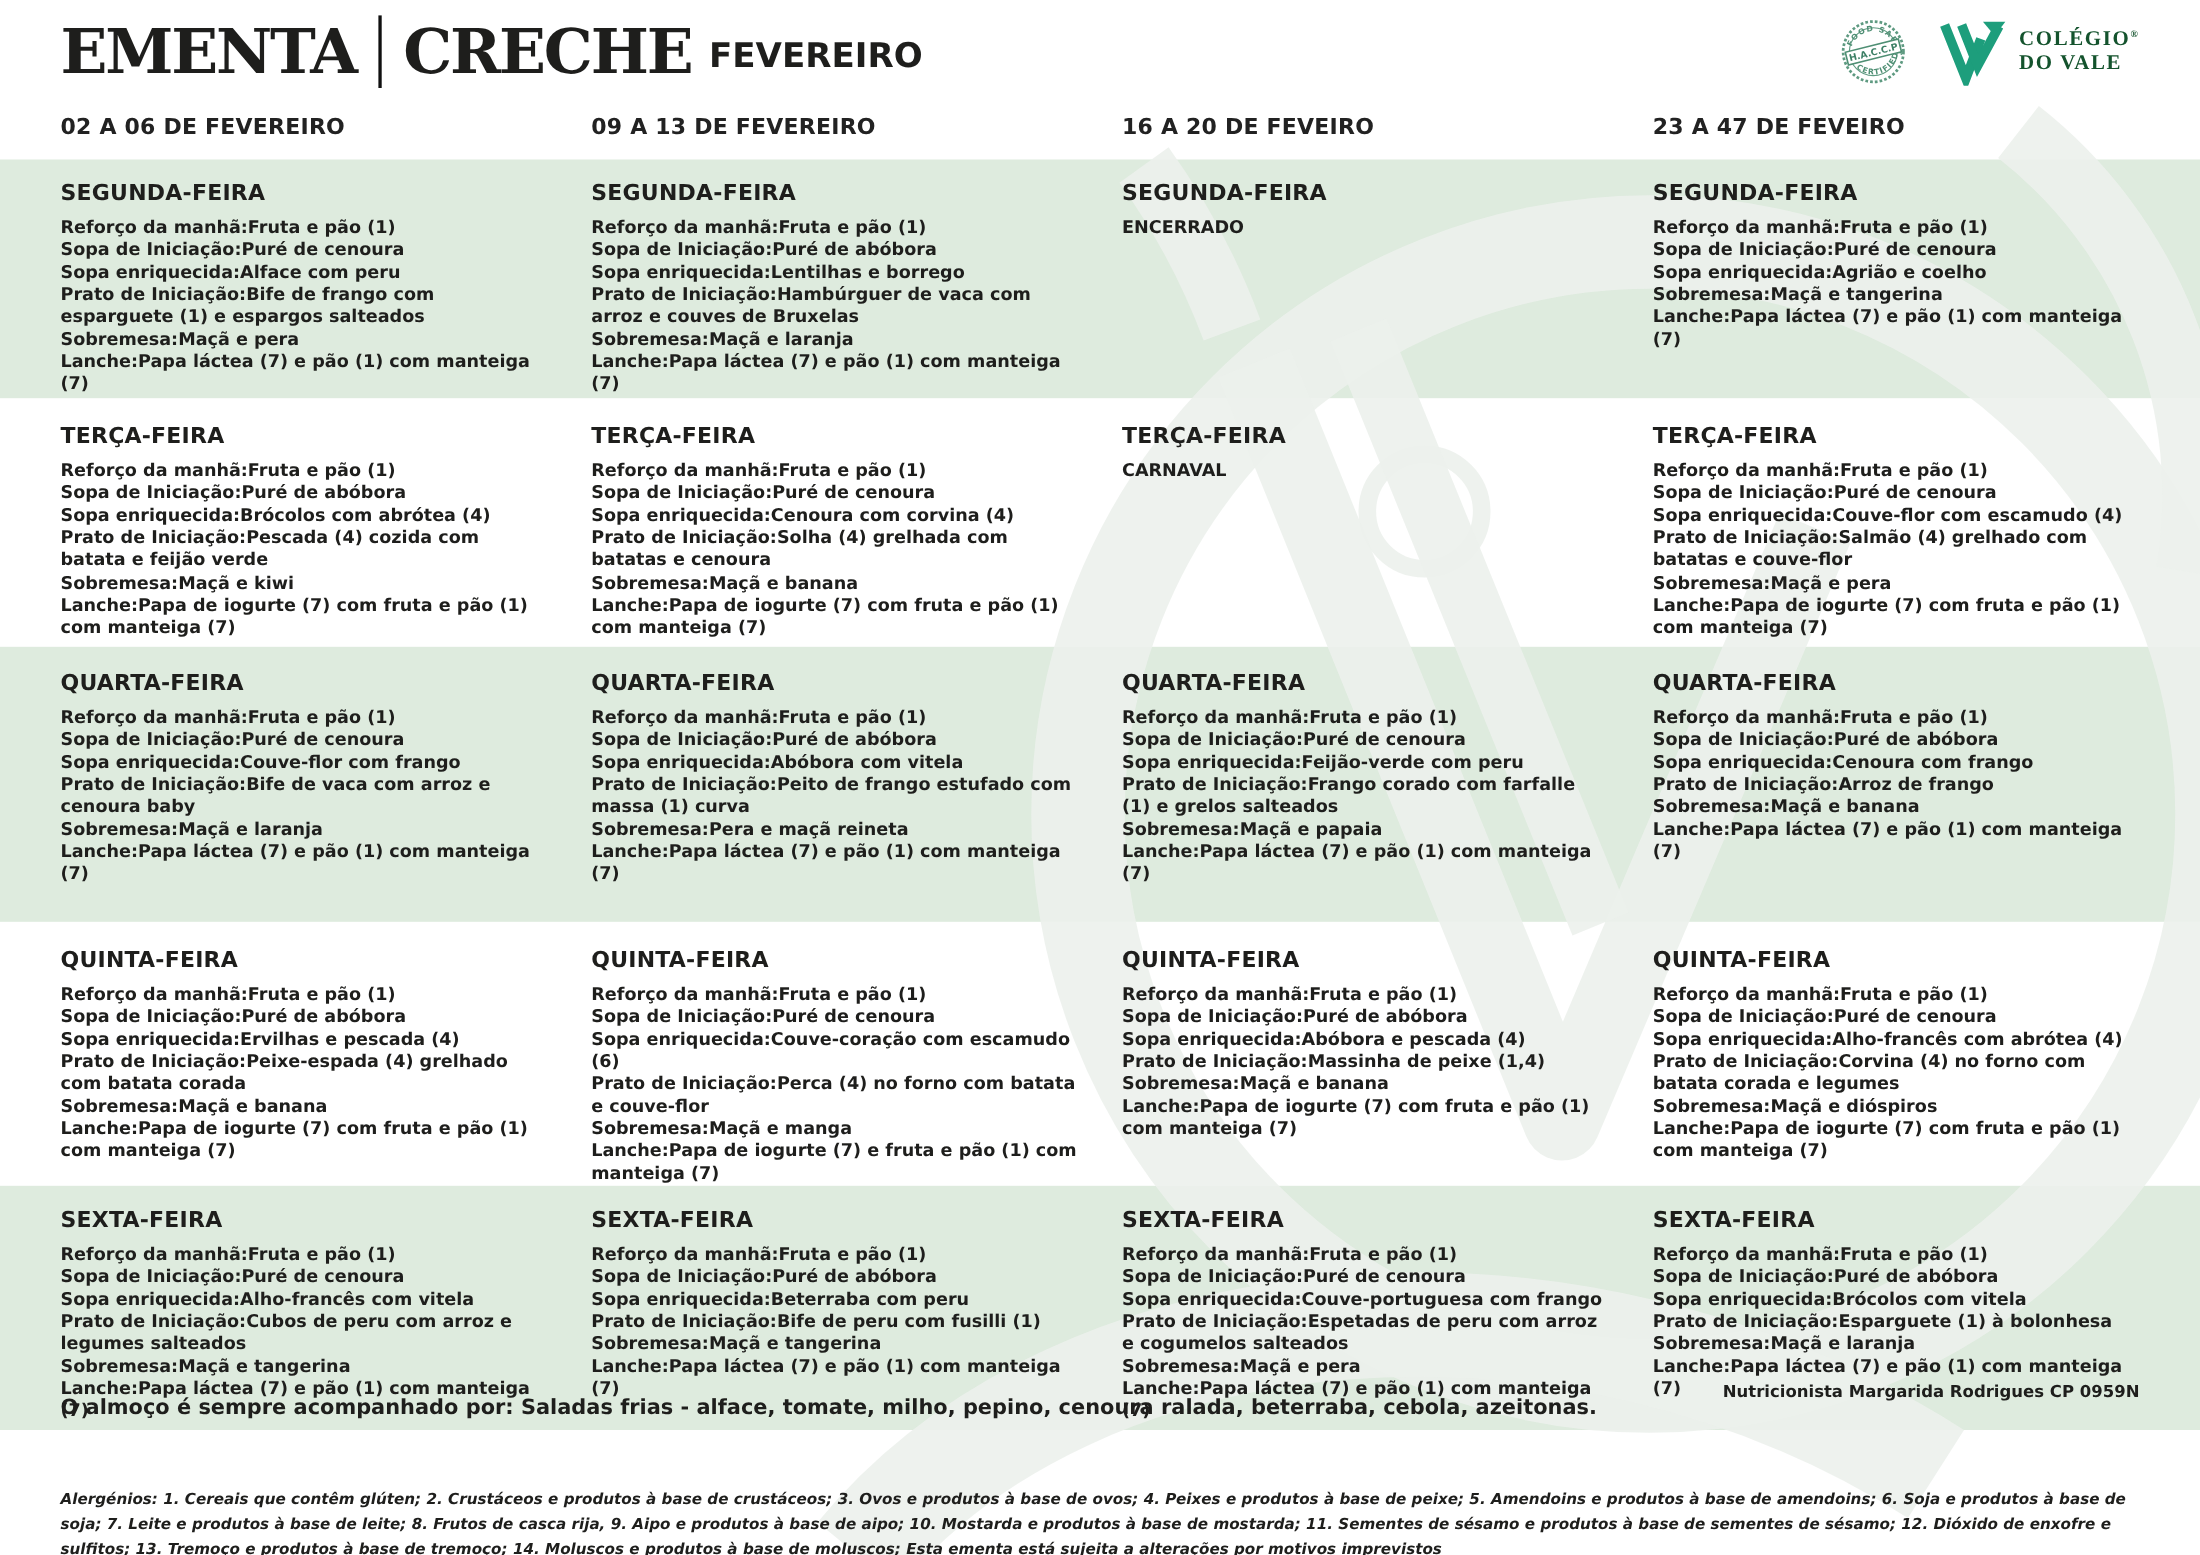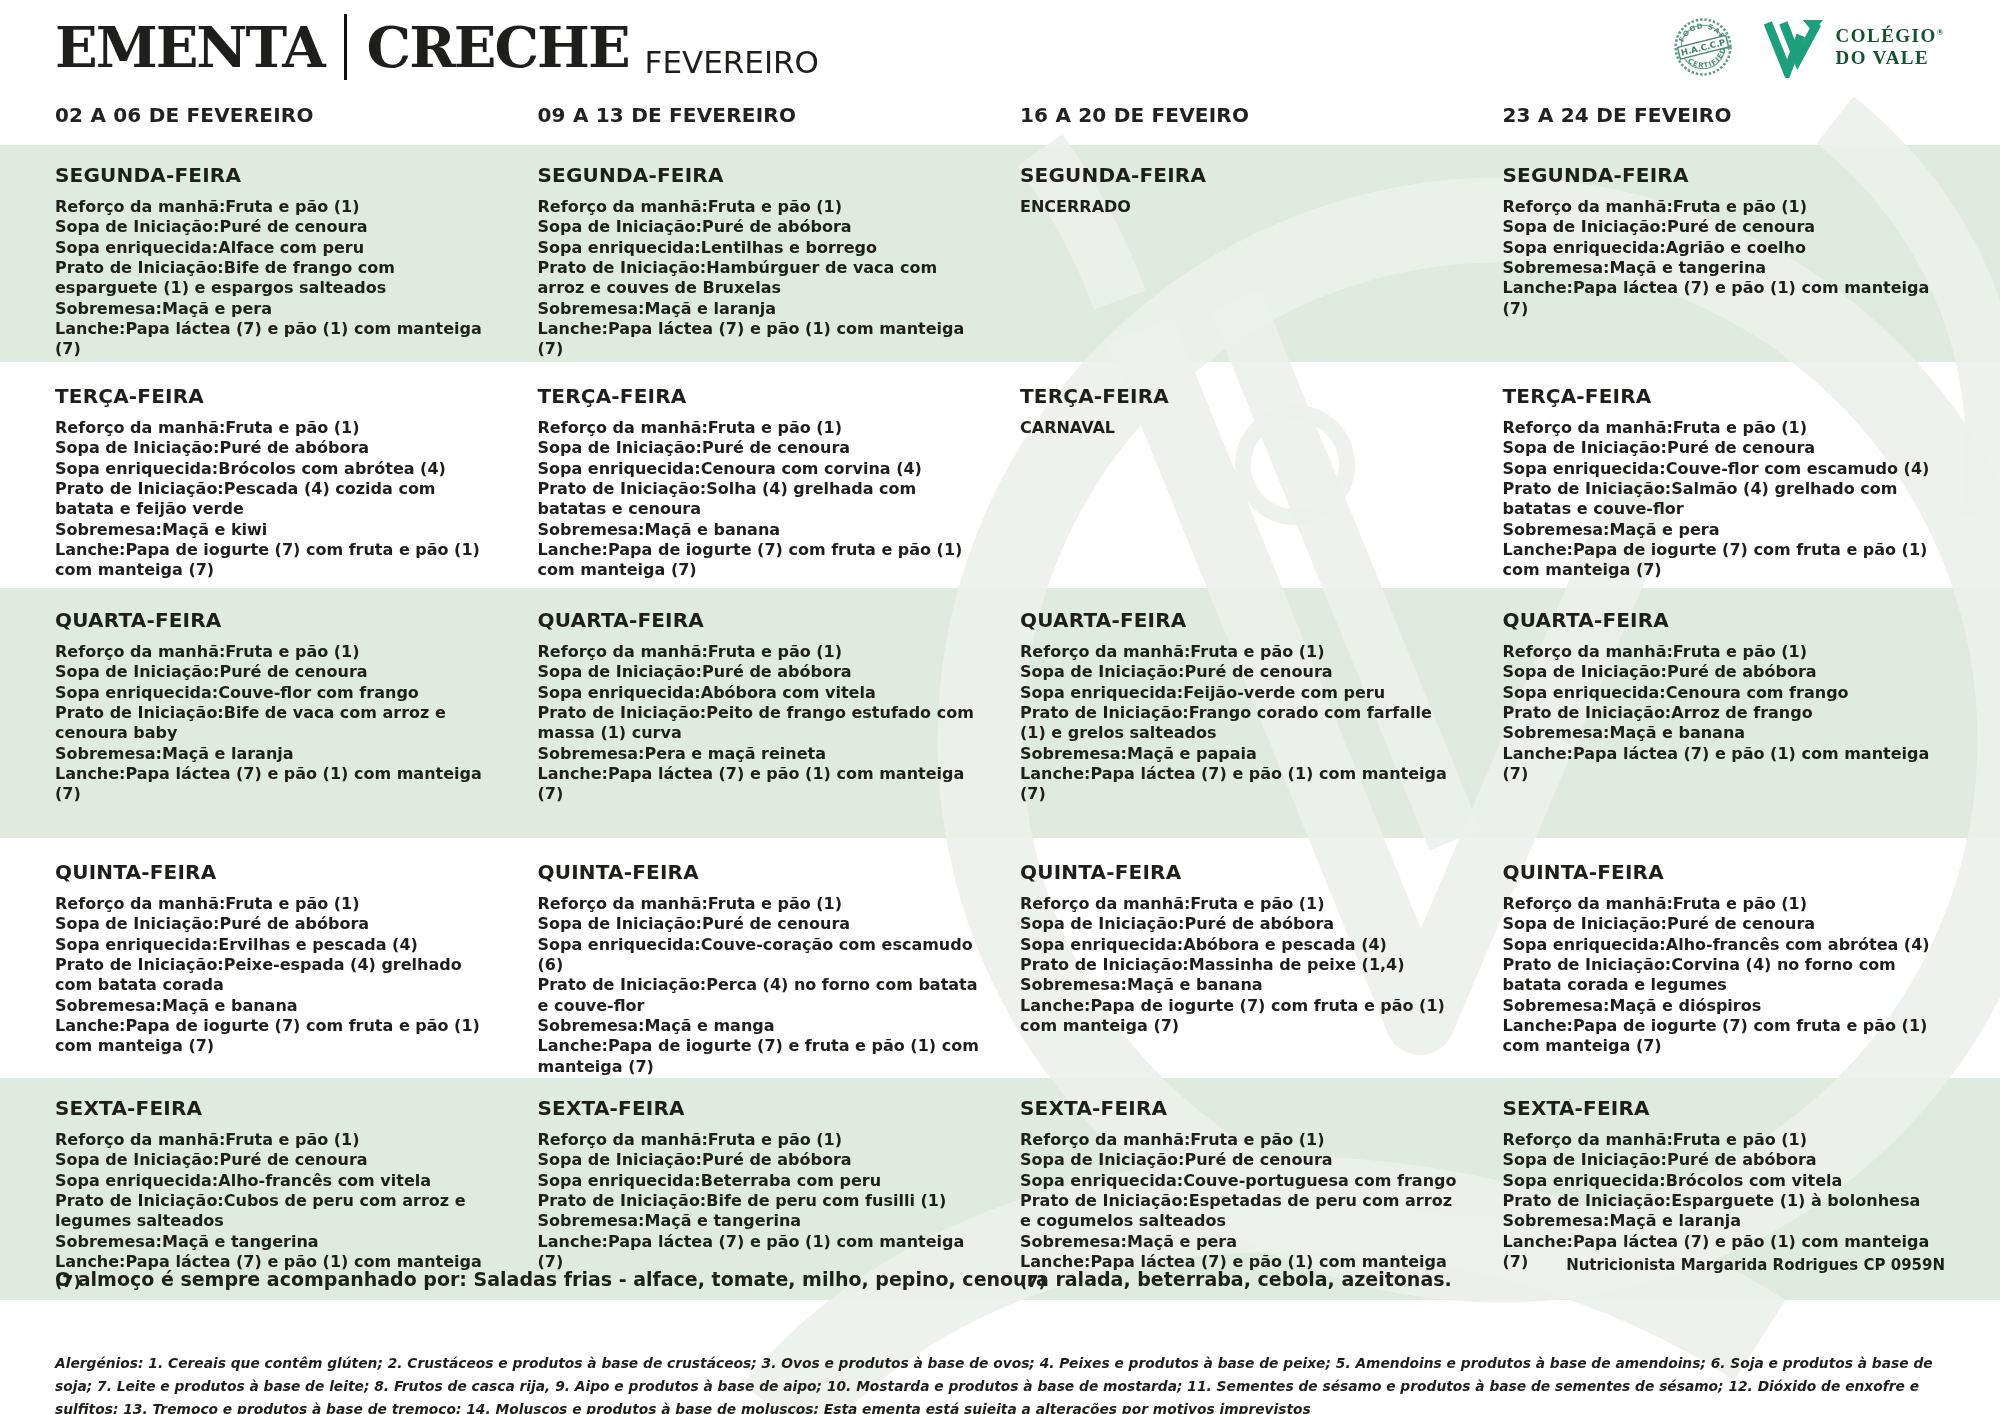--- a/index.html
+++ b/index.html
@@ -15,21 +15,21 @@
   #band-3{top:1078px;height:222px;}
   
   #watermark{position:absolute;top:0;left:0;z-index:1;pointer-events:none;}
   
   .content{position:absolute;top:0;left:0;width:2000px;height:1258px;z-index:2;}
   
   .header{position:absolute;top:14px;left:55px;display:flex;align-items:center;}
   .title-main{font-family:"DejaVu Serif","Liberation Serif",serif;font-weight:bold;
     font-size:56px;letter-spacing:-2px;line-height:1;}
   .title-divider{display:inline-block;width:3px;height:66px;background:#101010;margin:0 20px;}
-  .month{font-weight:normal;font-size:31px;margin-left:16px;align-self:flex-end;margin-bottom:0;letter-spacing:0;}
+  .month{font-weight:bold;font-size:31px;margin-left:16px;align-self:flex-end;margin-bottom:11px;letter-spacing:0;}
   .logos{position:absolute;top:16px;right:55px;display:flex;align-items:center;gap:28px;}
   .school-logo{display:flex;align-items:center;gap:10px;}
   .school-name{font-family:Liberation Serif, serif;font-weight:bold;
     font-size:19px;letter-spacing:1.5px;color:#14532d;line-height:1.15;}
   .school-name sup{font-size:9px;}
   
   .date-row{position:absolute;top:103px;left:55px;right:55px;display:grid;
     grid-template-columns:repeat(4,1fr);gap:40px;}
   .week-range{font-size:20px;font-weight:bold;letter-spacing:.2px;color:#222;}
   
@@ -109,21 +109,21 @@
         <span>COLÉGIO</span><sup>®</sup><br>
         <span>DO VALE</span>
       </div>
     </div>
   </div>
 
   <div class="date-row">
     <span class="week-range">02 A 06 DE FEVEREIRO</span>
     <span class="week-range">09 A 13 DE FEVEREIRO</span>
     <span class="week-range">16 A 20 DE FEVEIRO</span>
-    <span class="week-range">23 A 24 DE FEVEIRO</span>
+    <span class="week-range">23 A 47 DE FEVEIRO</span>
   </div>
 
   <div class="day-row row-grid" id="row-0">
       <div class="day-cell">
         <h3 class="day-name">SEGUNDA-FEIRA</h3>
         <p class="menu-line">Reforço da manhã:Fruta e pão (1)</p>
         <p class="menu-line">Sopa de Iniciação:Puré de cenoura</p>
         <p class="menu-line">Sopa enriquecida:Alface com peru</p>
         <p class="menu-line">Prato de Iniciação:Bife de frango com esparguete (1) e espargos salteados</p>
         <p class="menu-line">Sobremesa:Maçã e pera</p>

